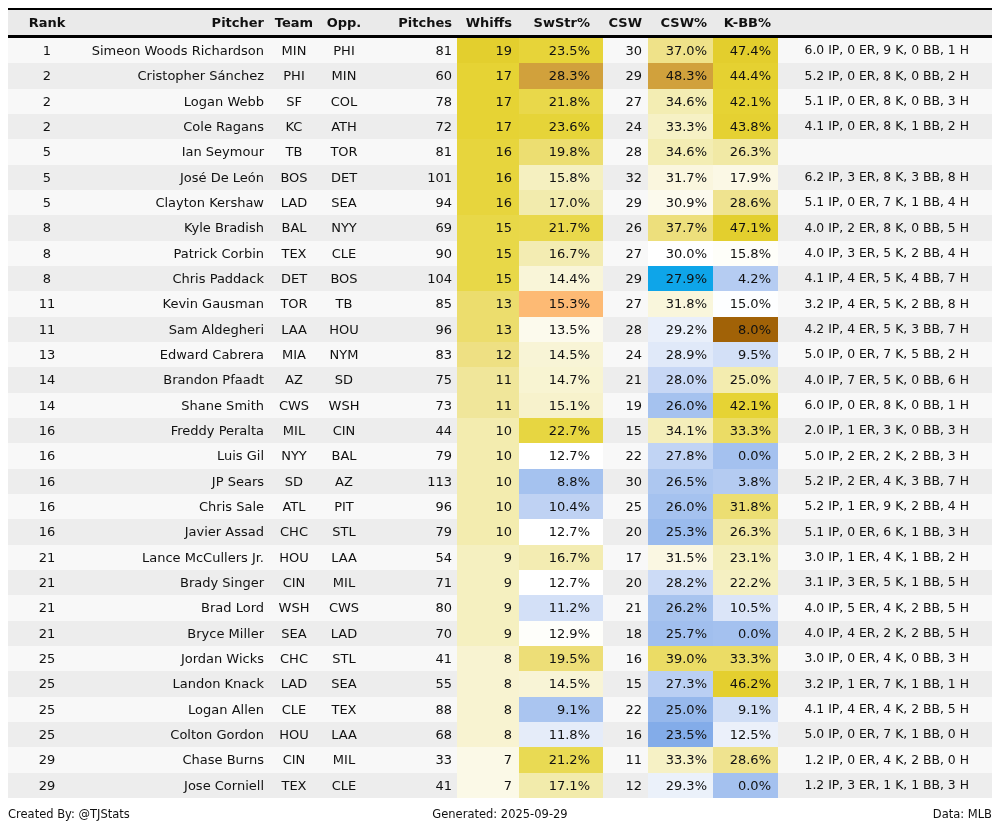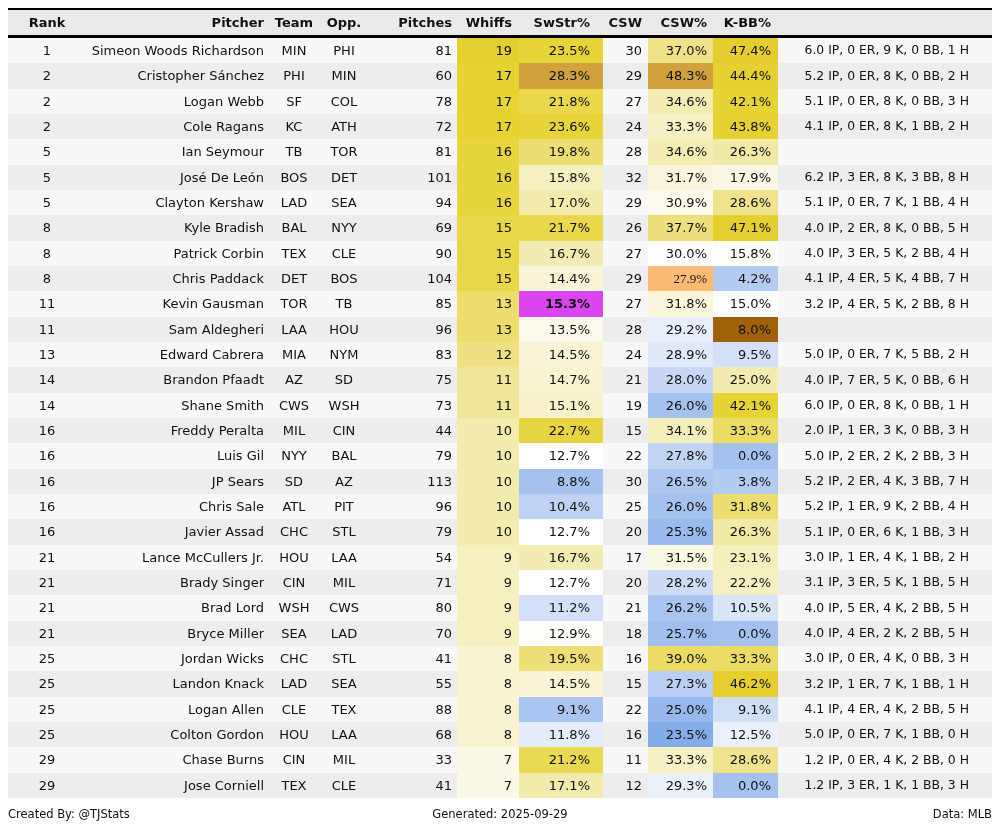--- a/index.html
+++ b/index.html
@@ -188,48 +188,49 @@
         </div>
         <div class="grid row even">
           <div class="cell c-rank">8</div>
           <div class="cell c-pitcher">Chris Paddack</div>
           <div class="cell c-team">DET</div>
           <div class="cell c-opp">BOS</div>
           <div class="cell c-pitches">104</div>
           <div class="cell c-whiffs" style="background: rgb(232, 216, 72);">15</div>
           <div class="cell c-swstr" style="background: rgb(249, 245, 216);">14.4%</div>
           <div class="cell c-csw">29</div>
-          <div class="cell c-cswpct" style="background: #fdba74; font-family: Liberation Serif, serif;">27.9%</div>
+          <div class="cell c-cswpct" style="background: #0ea5e9;">27.9%</div>
           <div class="cell c-kbb" style="background: rgb(181, 204, 242);">4.2%</div>
           <div class="cell c-summary">4.1 IP, 4 ER, 5 K, 4 BB, 7 H</div>
         </div>
         <div class="grid row odd">
           <div class="cell c-rank">11</div>
           <div class="cell c-pitcher">Kevin Gausman</div>
           <div class="cell c-team">TOR</div>
           <div class="cell c-opp">TB</div>
           <div class="cell c-pitches">85</div>
           <div class="cell c-whiffs" style="background: rgb(236, 221, 109);">13</div>
-          <div class="cell c-swstr" style="background: #d946ef; font-weight: bold;">15.3%</div>
+          <div class="cell c-swstr" style="background: #fdba74;">15.3%</div>
           <div class="cell c-csw">27</div>
           <div class="cell c-cswpct" style="background: rgb(249, 246, 220);">31.8%</div>
           <div class="cell c-kbb" style="background: rgb(253, 254, 255);">15.0%</div>
           <div class="cell c-summary">3.2 IP, 4 ER, 5 K, 2 BB, 8 H</div>
         </div>
         <div class="grid row even">
           <div class="cell c-rank">11</div>
           <div class="cell c-pitcher">Sam Aldegheri</div>
           <div class="cell c-team">LAA</div>
           <div class="cell c-opp">HOU</div>
           <div class="cell c-pitches">96</div>
           <div class="cell c-whiffs" style="background: rgb(236, 221, 109);">13</div>
           <div class="cell c-swstr" style="background: rgb(252, 250, 237);">13.5%</div>
           <div class="cell c-csw">28</div>
           <div class="cell c-cswpct" style="background: rgb(233, 239, 250);">29.2%</div>
           <div class="cell c-kbb" style="background: #a16207;">8.0%</div>
+          <div class="cell c-summary">4.2 IP, 4 ER, 5 K, 3 BB, 7 H</div>
         </div>
         <div class="grid row odd">
           <div class="cell c-rank">13</div>
           <div class="cell c-pitcher">Edward Cabrera</div>
           <div class="cell c-team">MIA</div>
           <div class="cell c-opp">NYM</div>
           <div class="cell c-pitches">83</div>
           <div class="cell c-whiffs" style="background: rgb(238, 224, 131);">12</div>
           <div class="cell c-swstr" style="background: rgb(248, 244, 214);">14.5%</div>
           <div class="cell c-csw">24</div>

